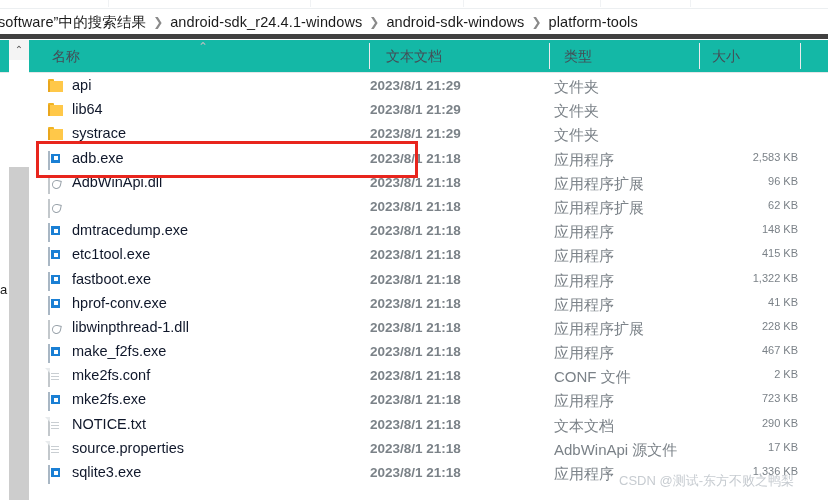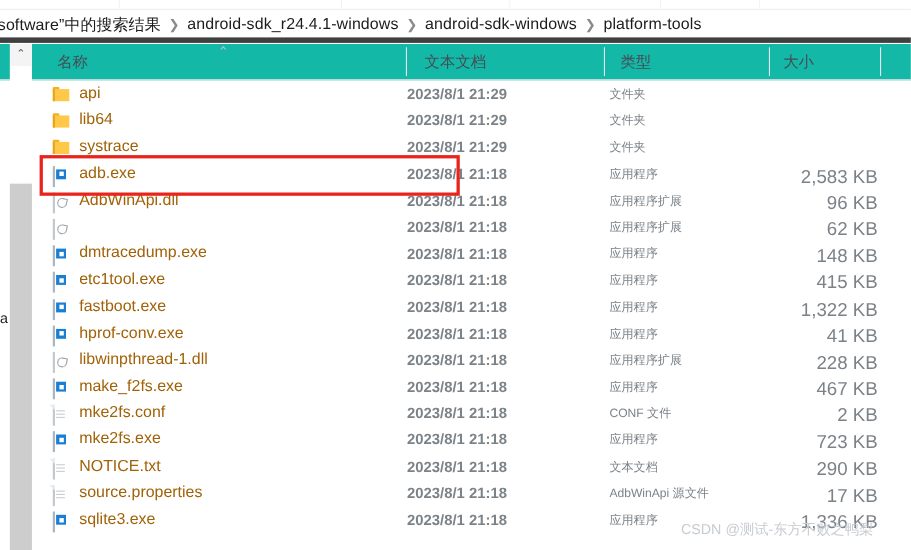--- a/index.html
+++ b/index.html
@@ -142,44 +142,44 @@
   }
   .fr-icon {
     position: absolute;
     left: 12px; top: 4px;
     width: 16px; height: 16px;
   }
   .fr-name {
     position: absolute;
     left: 36px; top: 2px;
     font-size: 14.5px;
-    color: #a16207;
+    color: #0f172a;
     white-space: nowrap;
   }
   .fr-date {
     position: absolute;
     left: 334px; top: 3px;
     font-size: 13.5px;
     color: #7b8288;
     white-space: nowrap;
     font-weight: bold;
   }
   .fr-type {
     position: absolute;
     left: 518px; top: 3px;
-    font-size: 11px;
+    font-size: 15px;
     color: #7b8288;
     white-space: nowrap;
   }
   .fr-size {
     position: absolute;
     left: 610px; top: 3px;
     width: 152px;
     text-align: right;
-    font-size: 17px;
+    font-size: 11px;
     color: #7b8288;
     white-space: nowrap;
   }
 
   
   .ico-folder {
     width: 15px; height: 13px;
     position: relative;
     margin-top: 2px;
   }

